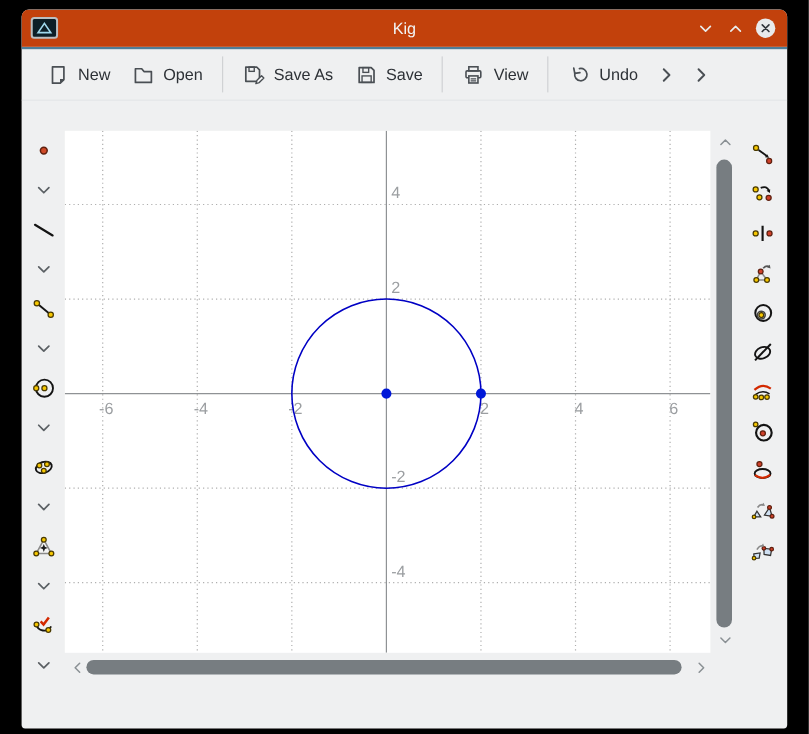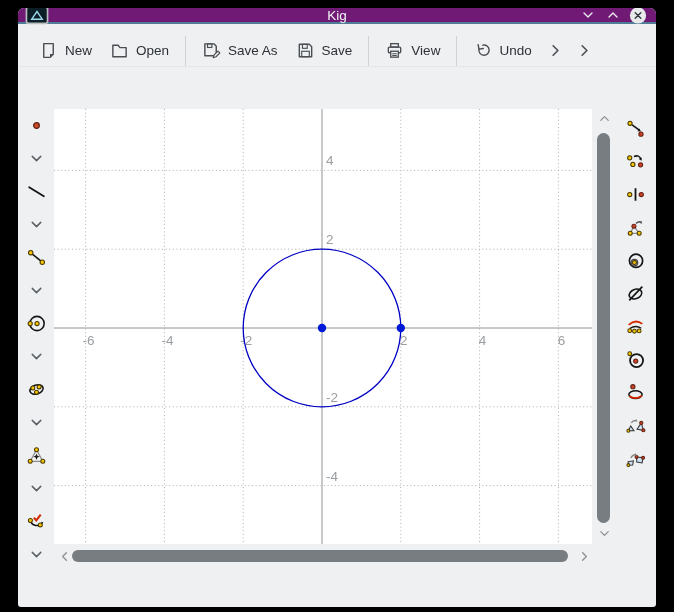--- a/index.html
+++ b/index.html
@@ -6,35 +6,35 @@
   body {
     width:674px; height:612px; position:relative; background:#000;
     font-family:"Liberation Sans", sans-serif; overflow:hidden;
     -webkit-font-smoothing:antialiased;
   }
   .window {
     position:absolute; left:18px; top:8px; width:638px; height:599px;
     background:#eff0f1; border-radius:6px 6px 3px 3px; overflow:hidden;
   }
   
-  .titlebar { height:14px; background:#701a75; display:flex; align-items:center; position:relative; }
+  .titlebar { height:31px; background:#c2410c; display:flex; align-items:center; position:relative; }
   .accent-line { height:2px; background:#4f7d97; }
   .app-icon { margin-left:7px; width:24px; height:19px; display:flex; }
   .app-icon svg { width:24px; height:19px; }
   .win-title { position:absolute; left:0; right:0; text-align:center; color:#f2f4f5; font-size:13.5px; }
   .win-controls { margin-left:auto; display:flex; align-items:center; gap:7px; padding-right:9px; z-index:2; }
   .win-ctrl { width:18px; height:18px; display:flex; align-items:center; justify-content:center; color:#e9ecec; }
   .win-ctrl svg { width:16px; height:16px; }
   .win-ctrl.close svg { width:21px; height:21px; }
   
   .menubar { height:25px; display:flex; align-items:center; padding-left:15px;
     font-size:13.5px; color:#2d3136; border-bottom:1px solid #e4e6e8; }
   .menu-item { padding:3px 10px; cursor:default; }
   
-  .toolbar { height:42px; display:flex; align-items:flex-end; padding-left:12px; border-bottom:1px solid #e4e6e8; }
+  .toolbar { height:42px; display:flex; align-items:center; padding-left:12px; border-bottom:1px solid #e4e6e8; }
   .tbtn { display:flex; align-items:center; gap:7px; padding:6px 9px; font-size:13.5px; color:#2d3136; cursor:default; }
   .tbtn .ticon { display:flex; color:#4a4f54; }
   .tbtn .ticon svg { width:19px; height:19px; }
   .tbtn.overflow { padding:6px 5px; }
   .tb-sep { width:1px; height:30px; background:#d0d2d4; margin:0 7px; flex:none; }
   
   .rail { position:absolute; width:36px; }
   .rail-left { left:0; top:101px; }
   .rail-right { right:0; top:104px; width:41px; }
   .rail-item { height:33px; display:flex; align-items:center; justify-content:center; cursor:default; }

